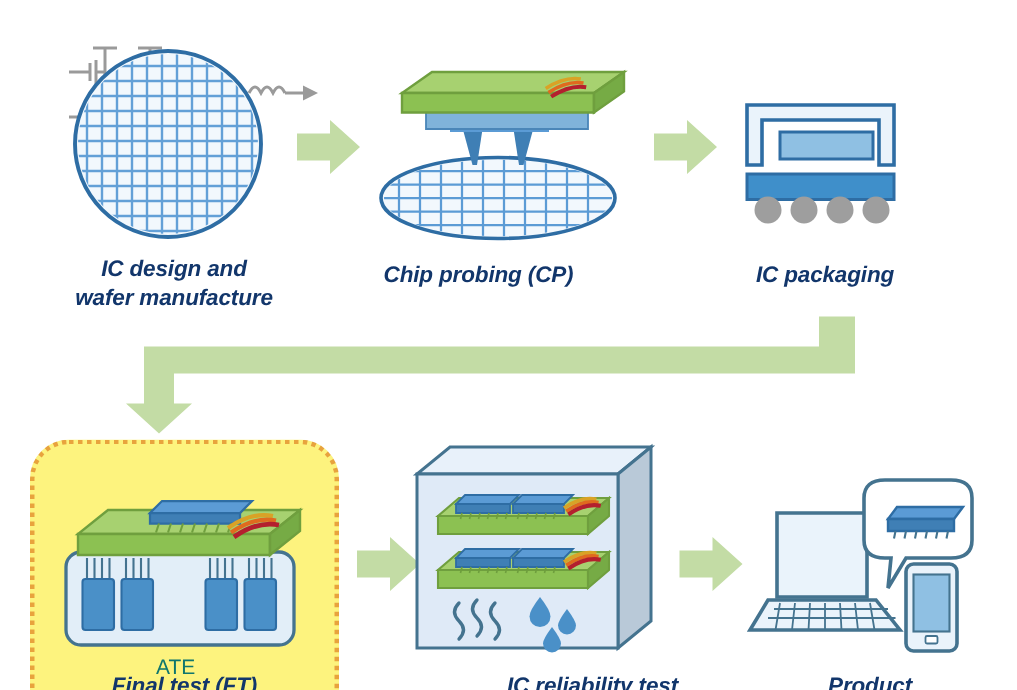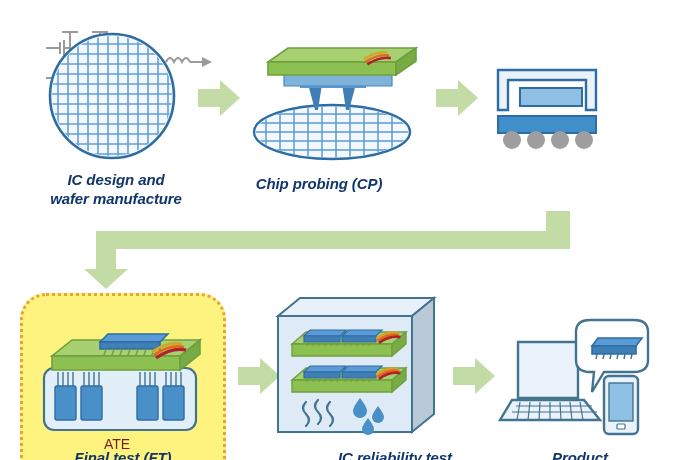--- a/index.html
+++ b/index.html
@@ -28,21 +28,21 @@
     background:#fdf37e;
     border:3px dotted #e8a33d;
     border-radius:26px;
     box-sizing:border-box;
   }
   svg{display:block;overflow:visible;}
   .lbl-ate{
     position:absolute;
     font-family:"Liberation Sans", sans-serif;
     font-size:14px;
-    color:#7f1d1d;
+    color:#0f766e;
     font-weight:normal;
     font-style:normal;
   }
 </style>
 </head>
 <body>
 
 <div id="stage">
 
   <div class="ftbox" style="left:20px;top:277px;width:206px;height:200px;"></div>
@@ -164,20 +164,21 @@
       <rect x="8" y="52" width="98" height="17" fill="#3f8fca" stroke="#2e6da4" stroke-width="2"></rect>
 
       <g fill="#9e9e9e">
         <circle cx="22" cy="76" r="9"></circle>
         <circle cx="46" cy="76" r="9"></circle>
         <circle cx="70" cy="76" r="9"></circle>
         <circle cx="94" cy="76" r="9"></circle>
       </g>
     </svg>
   </div>
+  <div class="caption" style="left:478px;top:158px;width:144px;">IC packaging</div>
 
   <div class="node" style="left:80px;top:195px;width:490px;height:80px;">
     <svg width="490" height="80" viewBox="0 0 490 80">
       <polygon points="466,0 490,0 490,38 36,38 36,27 24,27 24,38 0,38 0,27 36,27 36,27
                " fill="none"></polygon>
       <path d="M466 0 L490 0 L490 38 L36 38 L36 58 L48 58 L26 78 L4 58 L16 58 L16 38 L16 20 L466 20 Z" fill="#c3dca5"></path>
     </svg>
   </div>
 
   <div class="node" style="left:32px;top:310px;width:182px;height:110px;">

